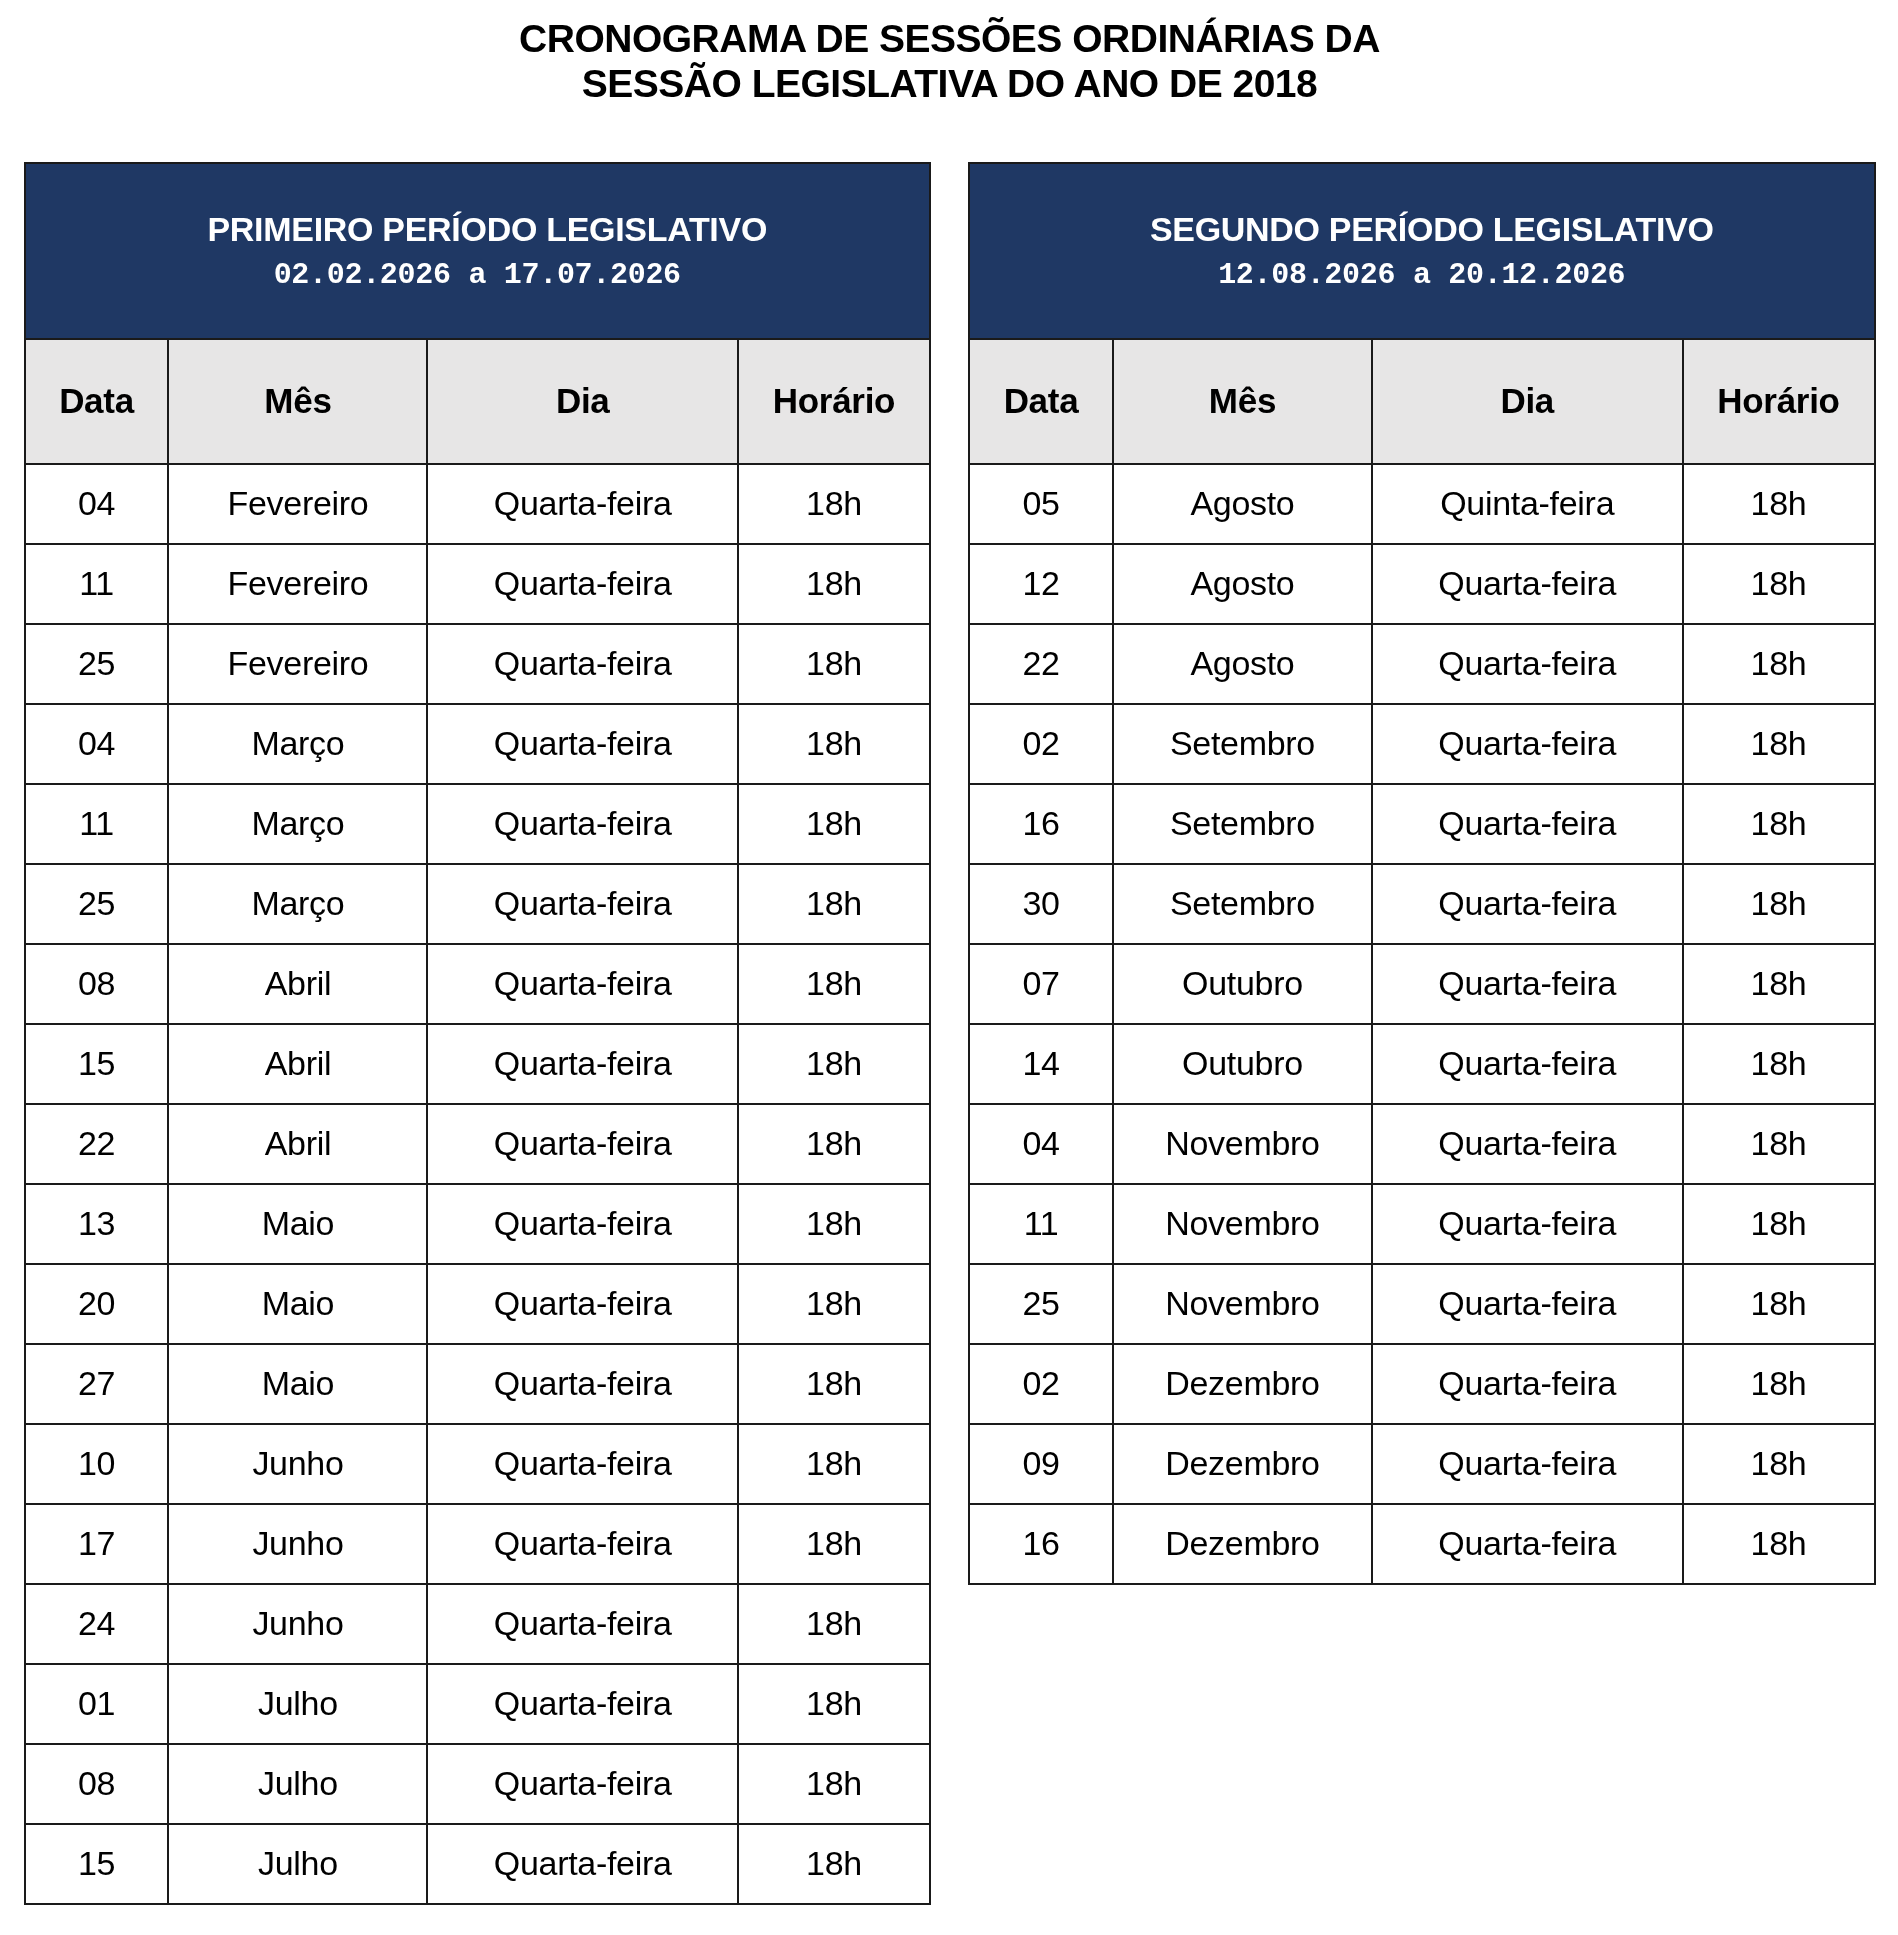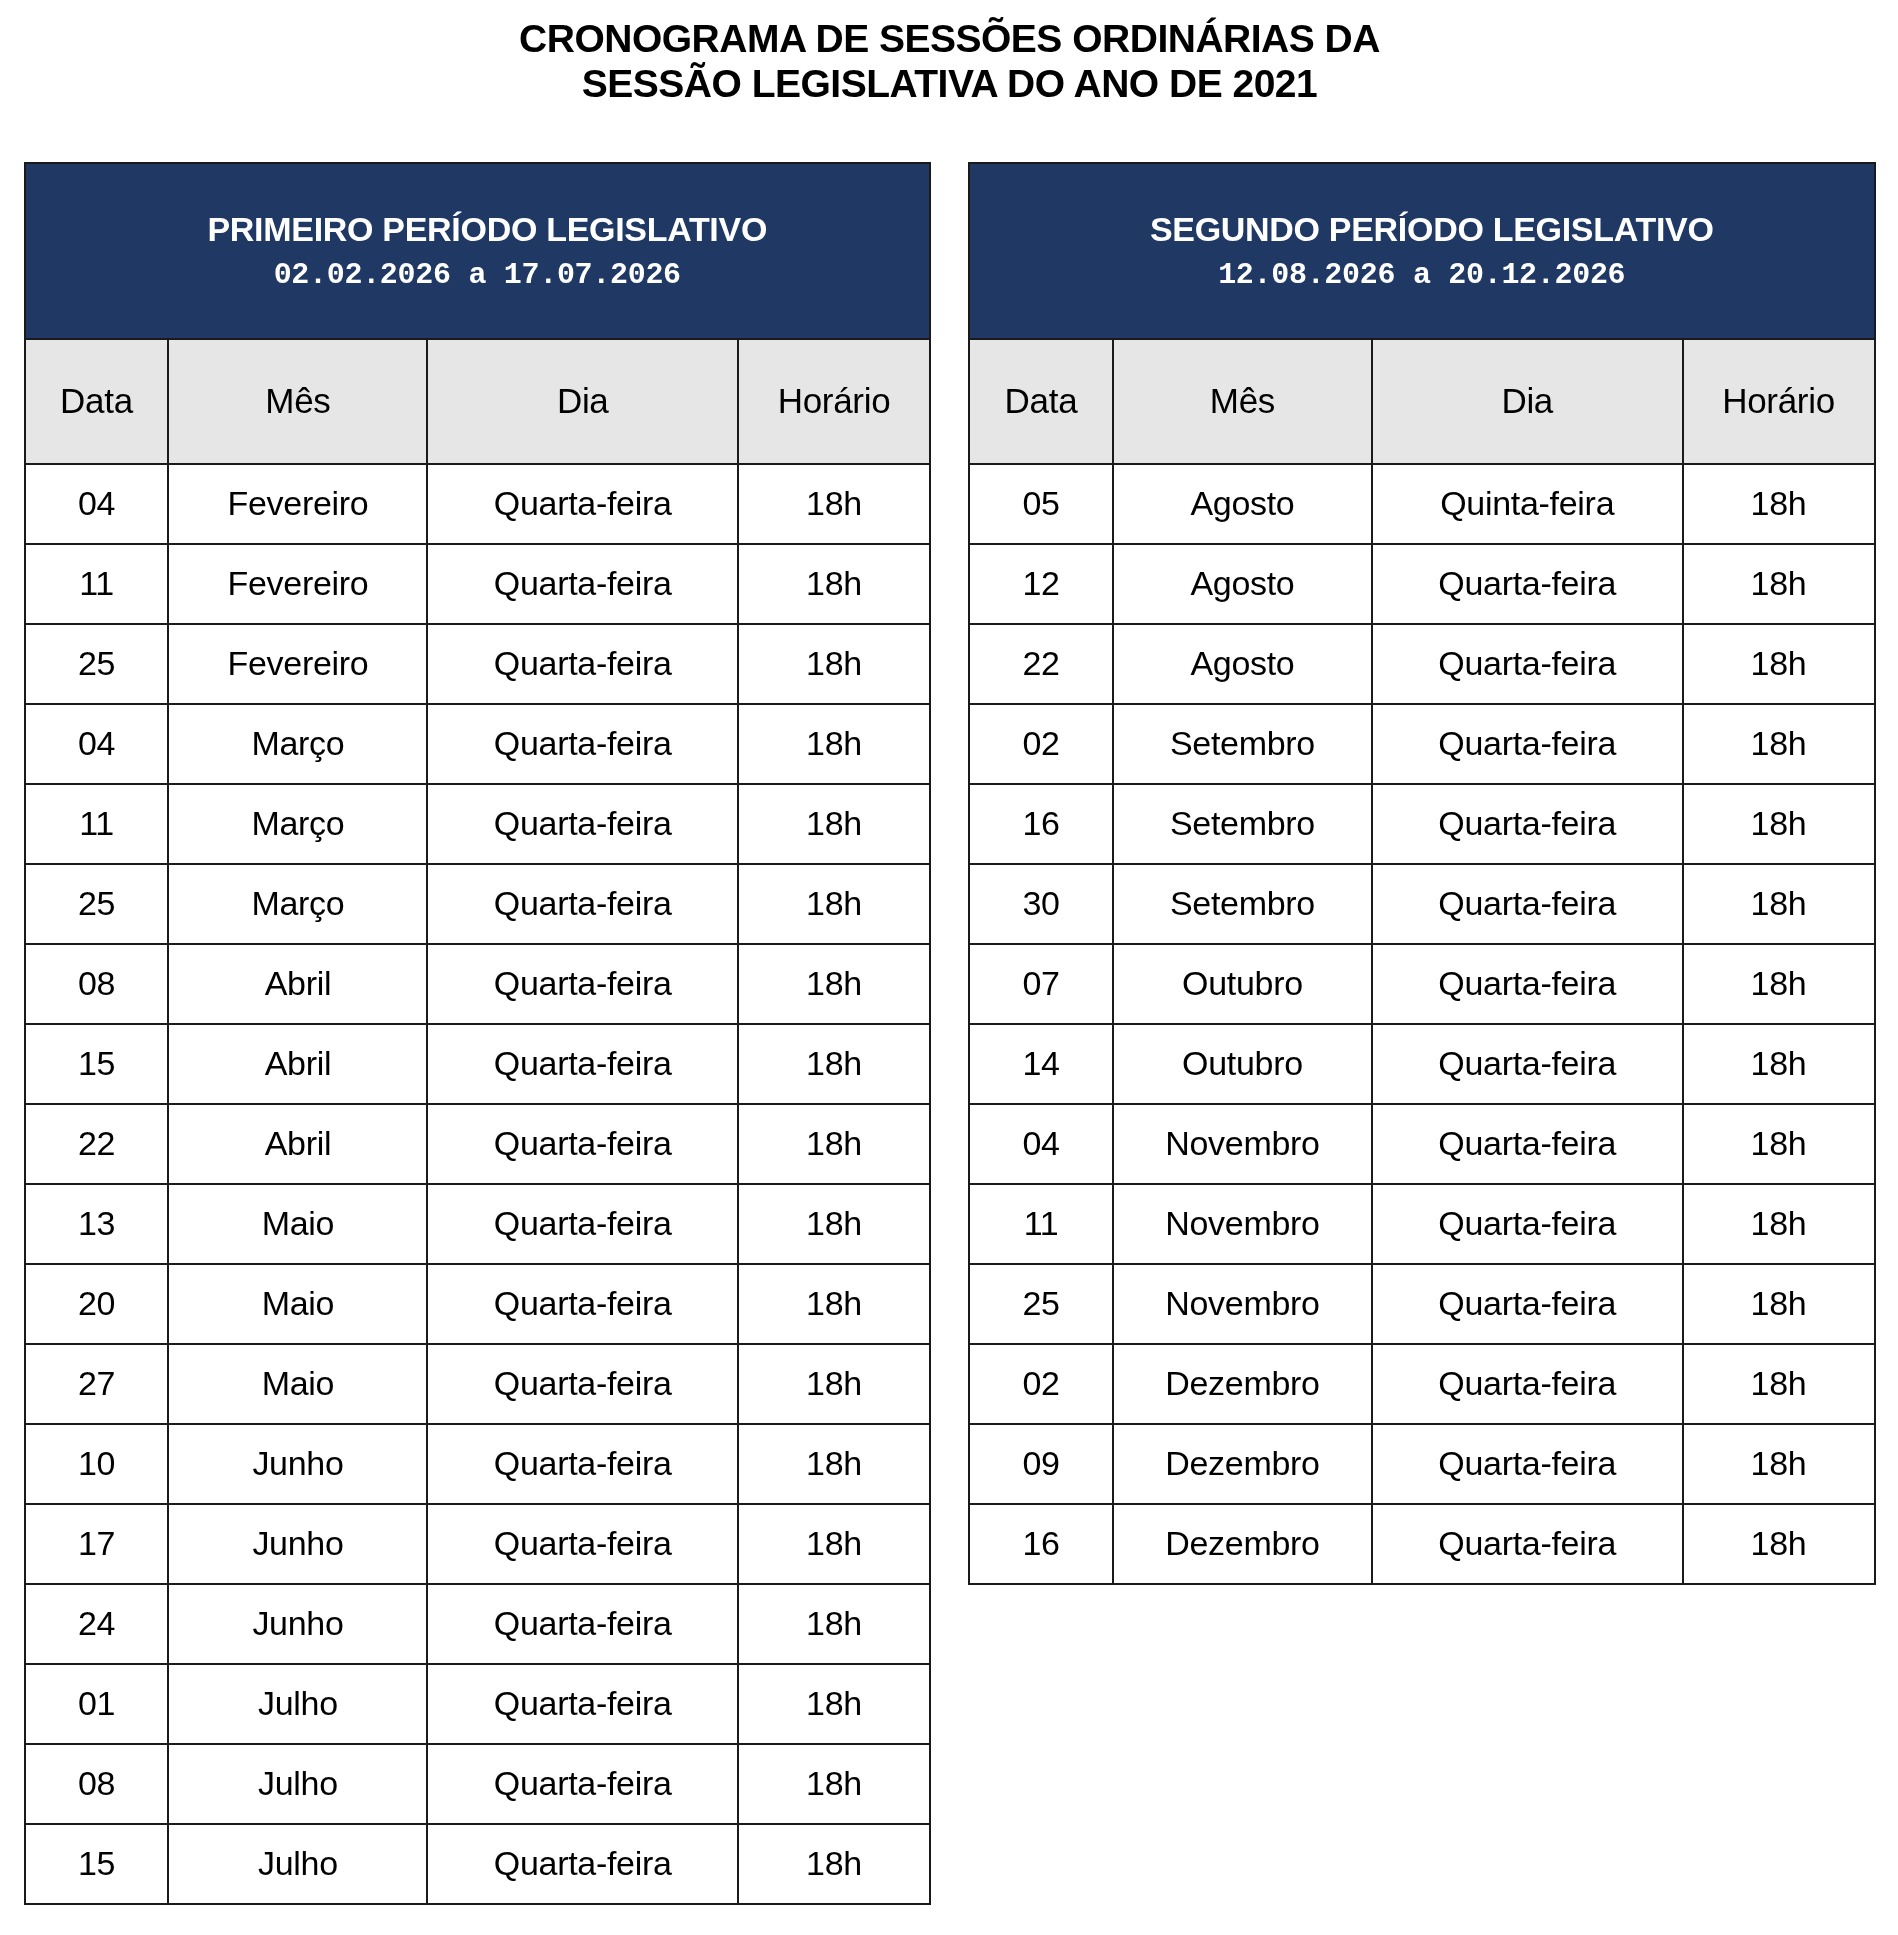--- a/index.html
+++ b/index.html
@@ -59,41 +59,41 @@
   .banner-subtitle {
     font-size: 30px;
     font-weight: bold;
     margin-top: 9.8px;
     letter-spacing: -0.3px;
     font-family: Liberation Mono, monospace;
   }
   tr.cols th {
     height: 123px;
     background: #E7E6E6;
-    font-weight: normal;
+    font-weight: bold;
     font-size: 35px;
     text-align: center;
     vertical-align: middle;
     letter-spacing: -0.3px;
   }
   table.schedule td {
     height: 78px;
     background: #ffffff;
     font-size: 34px;
     text-align: center;
     vertical-align: middle;
     letter-spacing: -0.3px;
   }
 </style>
 </head>
 <body>
 
 <h1 class="page-title">
   <span class="line">CRONOGRAMA DE SESSÕES ORDINÁRIAS DA</span>
-  <span class="line">SESSÃO LEGISLATIVA DO ANO DE 2021</span>
+  <span class="line">SESSÃO LEGISLATIVA DO ANO DE 2018</span>
 </h1>
 
 <div class="tables">
 
   <table class="schedule">
     <colgroup>
       <col style="width:15.9%">
       <col style="width:28.6%">
       <col style="width:34.3%">
       <col style="width:21.2%">

